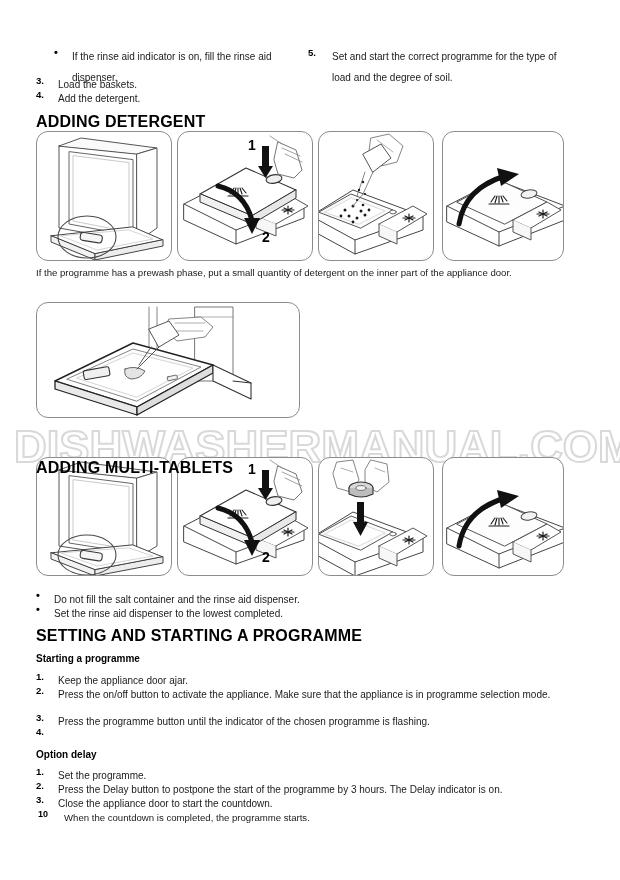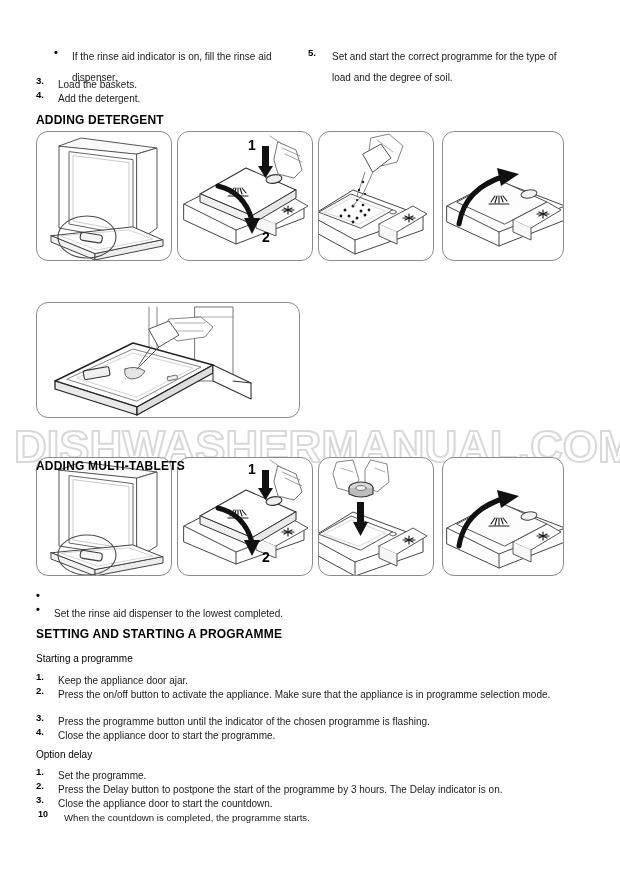--- a/index.html
+++ b/index.html
@@ -47,30 +47,30 @@
 
   
   .txt {
     position: absolute;
     font-size: 9.6px;
     line-height: 13.2px;
     color: #1a1a1a;
   }
   .h-section {
     position: absolute;
-    font-size: 12px;
+    font-size: 16px;
     font-weight: bold;
     letter-spacing: 0.2px;
     color: #000;
     z-index: 3;
   }
   .h-sub {
     position: absolute;
     font-size: 10px;
-    font-weight: normal;
+    font-weight: bold;
     color: #000;
   }
 
   
   .row {
     position: absolute;
     display: flex;
     align-items: flex-start;
   }
   .row .marker {
@@ -293,20 +293,21 @@
           <path d="M96 84 L104 80"></path>
           <path d="M100 78 L100 86"></path>
         <path d="M94 82 L106 82"></path>
       </g>
 
       <path d="M16 92 Q22 56 62 44" fill="none" stroke="#111" stroke-width="5"></path>
       <path d="M54 36 L76 42 L58 54 Z" fill="#111" stroke="none"></path>
     </svg>
   </div>
 
+  <div class="txt" style="left:36px; top:266px; width:540px;">If the programme has a prewash phase, put a small quantity of detergent on the inner part of the appliance door.</div>
 
   <div class="panel" style="left:36px; top:302px; width:262px; height:114px;">
     <svg width="262" height="114" viewBox="0 0 262 114" fill="none" stroke="#1a1a1a" stroke-width="1" stroke-linejoin="round" stroke-linecap="round">
 
       <path d="M158 4 L196 4 L196 78 L158 78 Z" fill="#fff" stroke="#666" stroke-width="0.9"></path>
       <path d="M112 4 L112 60" stroke="#777" stroke-width="0.9"></path>
       <path d="M120 4 L120 58" stroke="#777" stroke-width="0.9"></path>
       <path d="M158 14 L196 14" stroke="#999" stroke-width="0.8"></path>
 
       <path d="M18 78 L96 40 L176 62 L100 104 Z" fill="#fff" stroke="#222" stroke-width="1.4"></path>
@@ -453,20 +454,21 @@
           <path d="M100 74 L100 82"></path>
         <path d="M94 78 L106 78"></path>
       </g>
       <path d="M16 88 Q22 52 62 40" fill="none" stroke="#111" stroke-width="5"></path>
       <path d="M54 32 L76 38 L58 50 Z" fill="#111" stroke="none"></path>
     </svg>
   </div>
 
   <div class="row" style="left:36px; top:589px; width:430px;">
     <span class="marker bullet" style="width:18px;">•</span>
+    <span class="body">Do not fill the salt container and the rinse aid dispenser.</span>
   </div>
   <div class="row" style="left:36px; top:603px; width:430px;">
     <span class="marker bullet" style="width:18px;">•</span>
     <span class="body">Set the rinse aid dispenser to the lowest completed.</span>
   </div>
 
   <div class="h-section" style="left:36px; top:627px;">SETTING AND STARTING A PROGRAMME</div>
 
   <div class="h-sub" style="left:36px; top:653px;">Starting a programme</div>
 
@@ -477,21 +479,20 @@
   <div class="row" style="left:36px; top:684px; width:530px;">
     <span class="marker" style="width:22px;">2.</span>
     <span class="body">Press the on/off button to activate the appliance. Make sure that the appliance is in programme selection mode.</span>
   </div>
   <div class="row" style="left:36px; top:711px; width:530px;">
     <span class="marker" style="width:22px;">3.</span>
     <span class="body">Press the programme button until the indicator of the chosen programme is flashing.</span>
   </div>
   <div class="row" style="left:36px; top:725px; width:530px;">
     <span class="marker" style="width:22px;">4.</span>
-    <span class="body">Close the appliance door to start the programme.</span>
   </div>
 
   <div class="h-sub" style="left:36px; top:749px;">Option delay</div>
 
   <div class="row" style="left:36px; top:765px; width:530px;">
     <span class="marker" style="width:22px;">1.</span>
     <span class="body">Set the programme.</span>
   </div>
   <div class="row" style="left:36px; top:779px; width:540px;">
     <span class="marker" style="width:22px;">2.</span>

